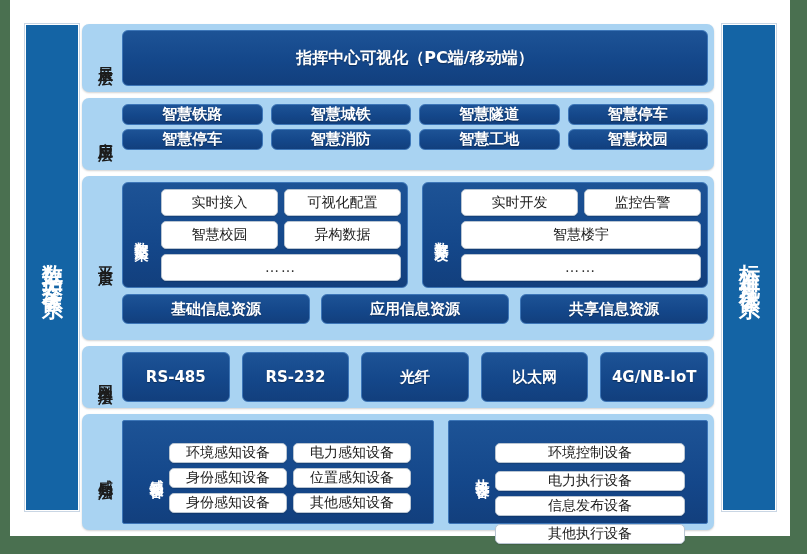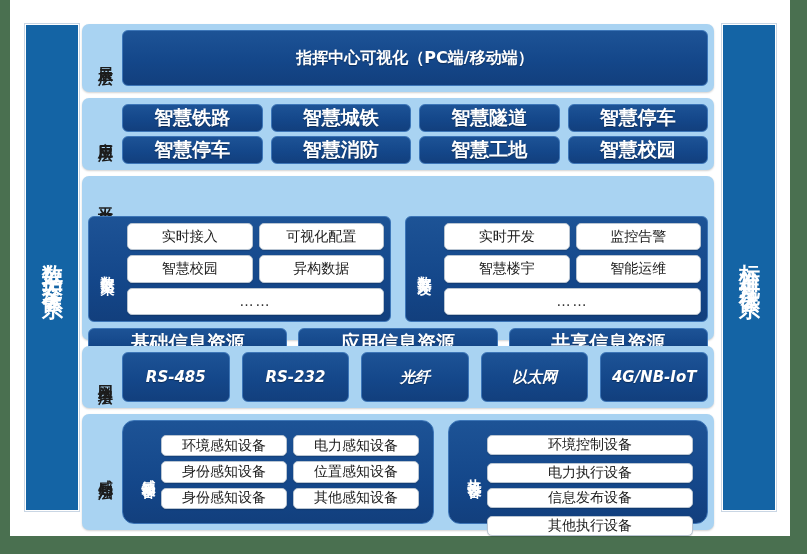--- a/index.html
+++ b/index.html
@@ -78,21 +78,21 @@
     white-space: nowrap;
   }
   .band-body { flex: 1 1 auto; display: flex; flex-direction: column; }
 
   
   .dblock {
     background: linear-gradient(180deg,#1d5396 0%, #14478a 55%, #123f7d 100%);
     border: 1px solid #3d76b8;
     border-radius: 6px;
     color: #ffffff;
-    font-size: 19px;
+    font-size: 15px;
     font-weight: bold;
     display: flex;
     align-items: center;
     justify-content: center;
     box-sizing: border-box;
     text-shadow: 0 1px 1px rgba(0,0,0,0.35);
     white-space: nowrap;
   }
   .wblock {
     background: #ffffff;
@@ -117,21 +117,21 @@
   #band-app .approw {
     display: flex;
     gap: 8px;
     height: 28px;
     margin-bottom: 4px;
   }
   #band-app .approw:last-child { margin-bottom: 18px; }
   #band-app .approw .dblock { flex: 1 1 0; }
 
   
-  #band-platform { top: 176px; height: 164px; flex-direction: column; }
+  #band-platform { top: 176px; height: 164px; }
   .plat-top { display: flex; gap: 14px; height: 106px; }
   .plat-group {
     flex: 1 1 0;
     background: linear-gradient(180deg,#1d5396 0%, #14478a 60%, #123f7d 100%);
     border: 1px solid #3d76b8;
     border-radius: 6px;
     box-sizing: border-box;
     display: flex;
     padding: 6px;
     gap: 6px;
@@ -155,39 +155,39 @@
   }
   .plat-grid {
     flex: 1 1 auto;
     display: flex;
     flex-direction: column;
     gap: 5px;
   }
   .plat-grid-row { display: flex; gap: 6px; flex: 1 1 0; }
   .plat-grid-row .wblock { flex: 1 1 0; }
   .plat-grid-row.full .wblock { flex: 1 1 100%; letter-spacing: 2px; color:#333; }
-  .plat-bottom { display: flex; gap: 11px; height: 30px; margin-top: 6px; text-decoration: underline; }
+  .plat-bottom { display: flex; gap: 11px; height: 30px; margin-top: 6px; }
   .plat-bottom .dblock { flex: 1 1 0; }
 
   
   #band-net { top: 346px; height: 62px; }
-  .net-row { display: flex; gap: 12px; height: 100%; font-style: italic; }
+  .net-row { display: flex; gap: 12px; height: 100%; }
   .net-row .dblock { flex: 1 1 0; font-size: 15px; }
 
   
   #band-sense { top: 414px; height: 116px; }
   .sense-top { display: flex; gap: 14px; height: 100%; }
   .sense-group {
     flex: 1 1 0;
     background: linear-gradient(180deg,#1d5396 0%, #14478a 60%, #123f7d 100%);
     border: 1px solid #3d76b8;
-    border-radius: 12px;
-    box-sizing: border-box;
-    display: flex;
-    padding: 14px;
+    border-radius: 2px;
+    box-sizing: border-box;
+    display: flex;
+    padding: 22px;
   }
   .sense-group.exec { flex: 0 0 260px; }
   .sense-group-label {
     width: 24px;
     flex: 0 0 24px;
     display: flex;
     align-items: center;
     justify-content: center;
   }
   .sense-group-label span {
@@ -282,21 +282,20 @@
           <div class="plat-group-label">
             <span>数据开发</span>
           </div>
           <div class="plat-grid">
             <div class="plat-grid-row">
               <div class="wblock">实时开发</div>
               <div class="wblock">监控告警</div>
             </div>
             <div class="plat-grid-row">
               <div class="wblock">智慧楼宇</div>
-              <div class="wblock">智能运维</div>
             </div>
             <div class="plat-grid-row full">
               <div class="wblock">……</div>
             </div>
           </div>
         </div>
 
       </div>
       <div class="plat-bottom">
         <div class="dblock">基础信息资源</div>

